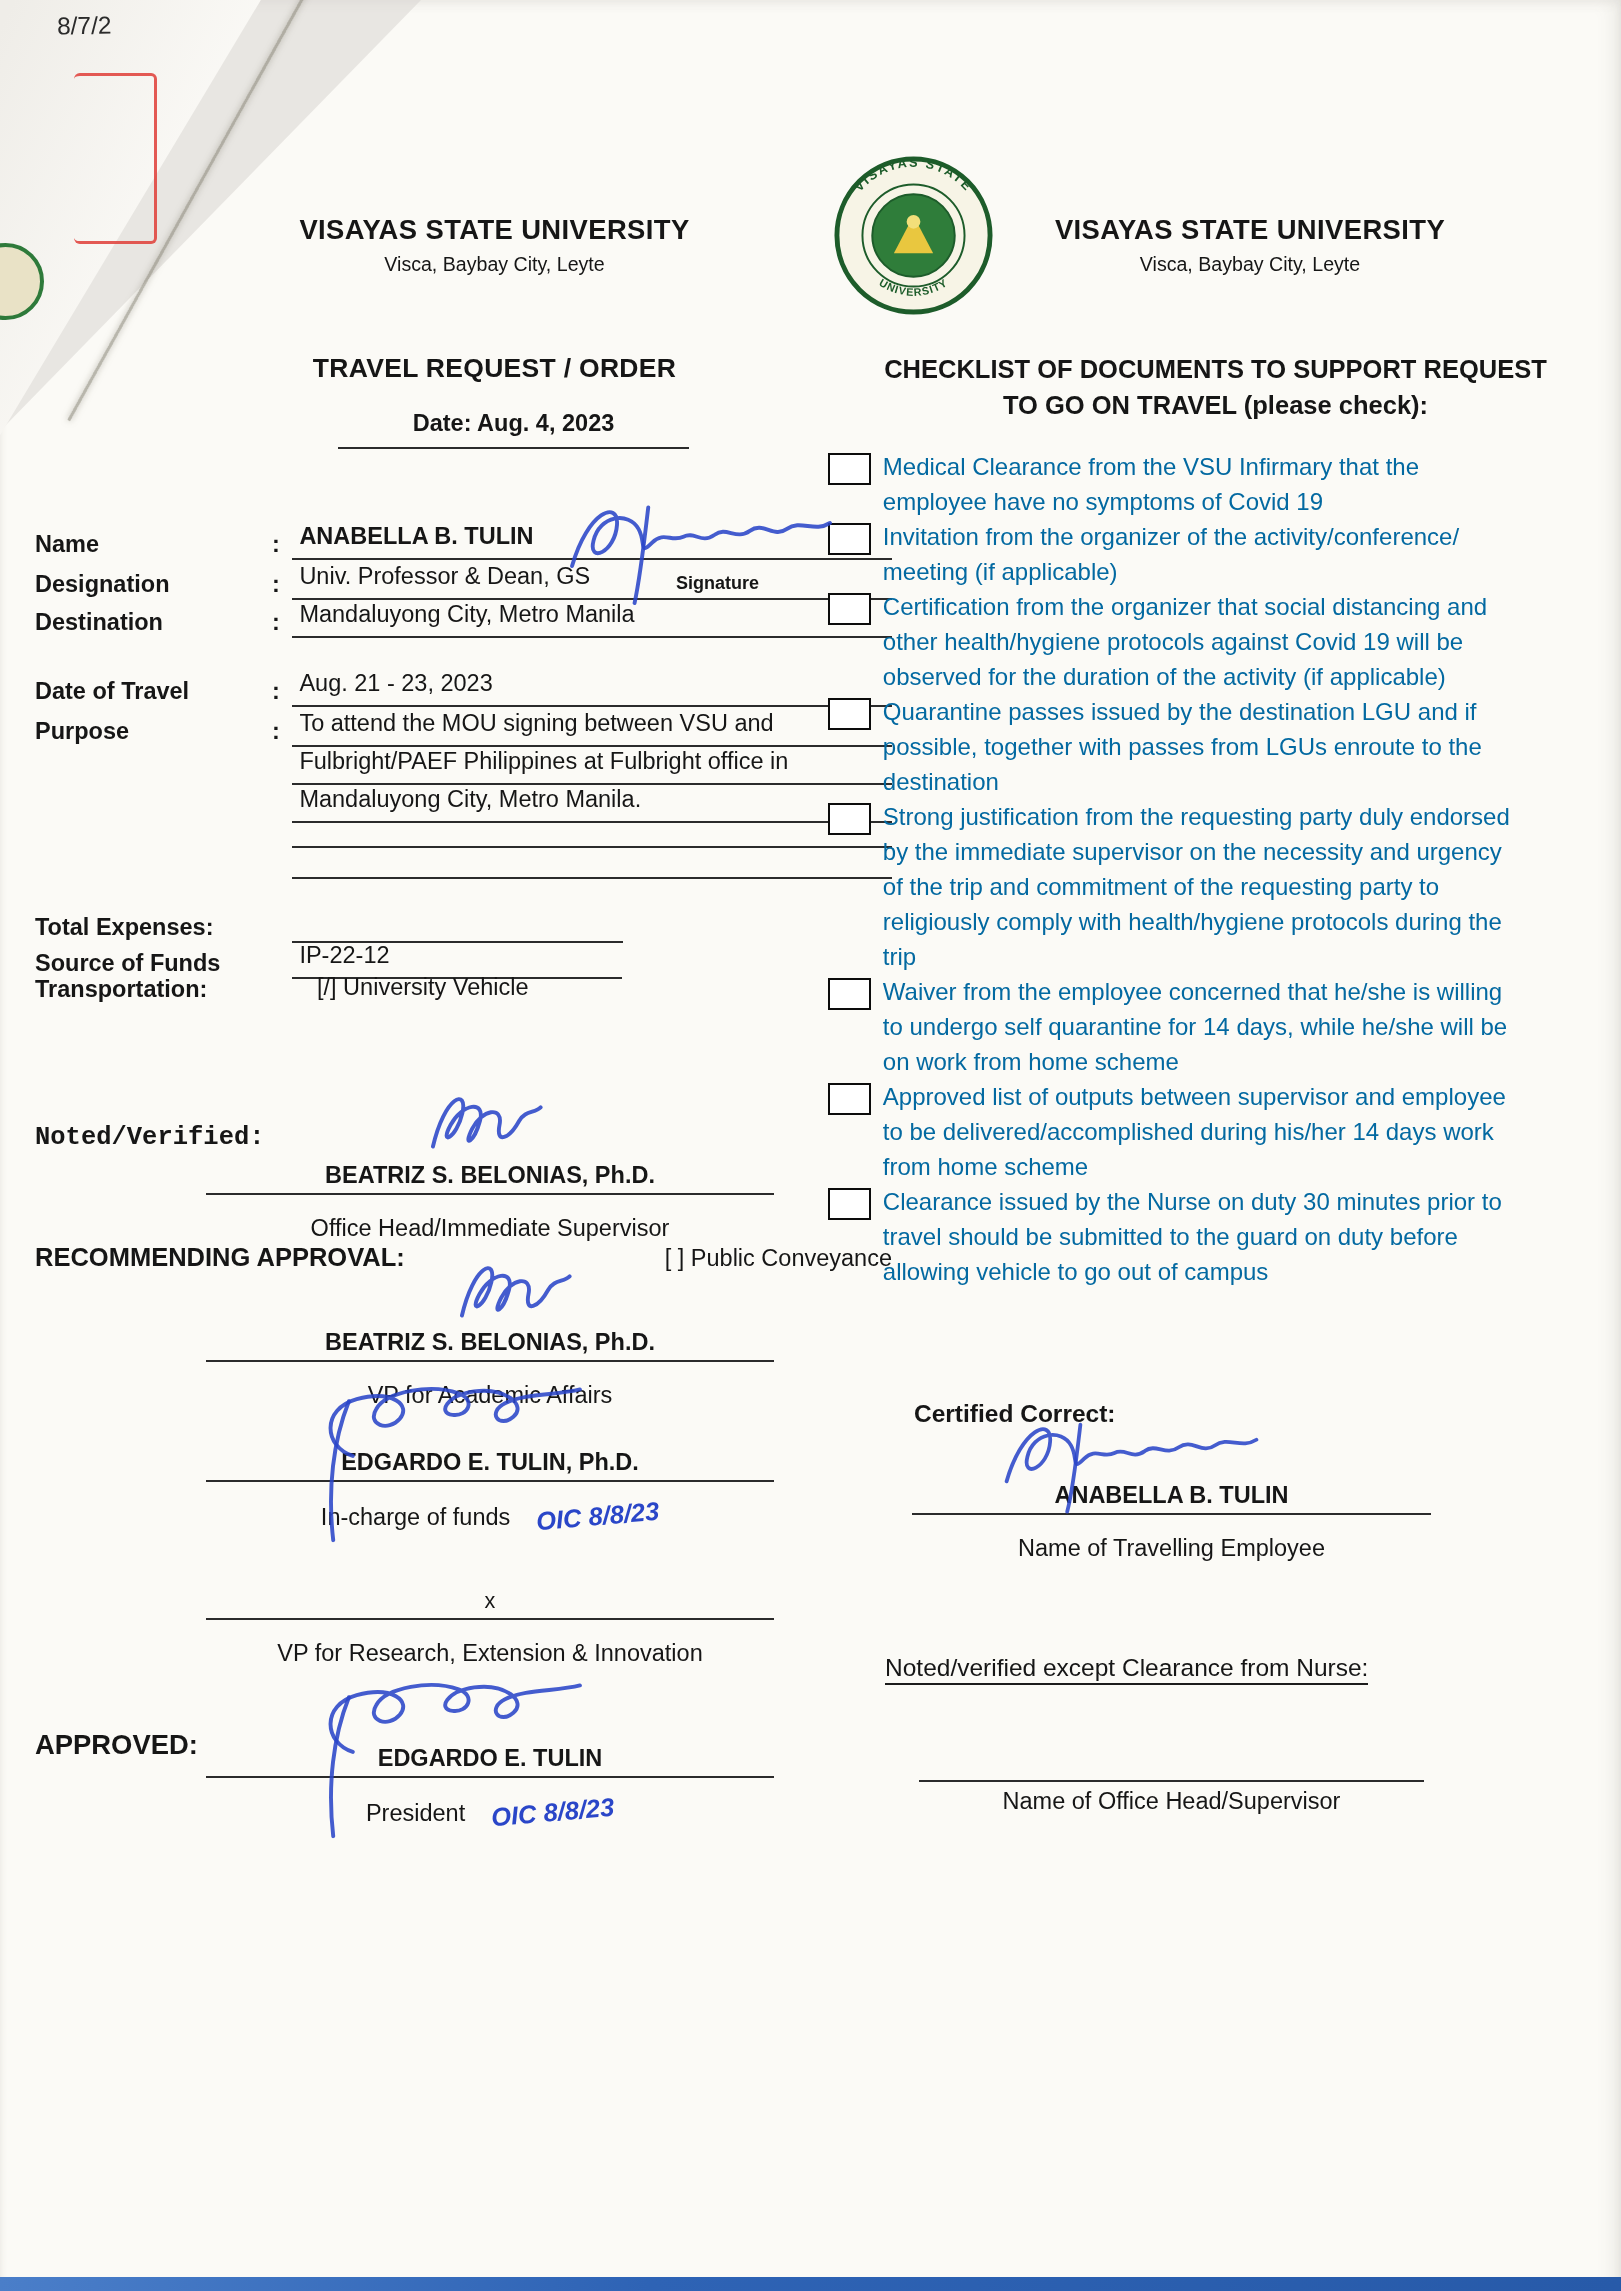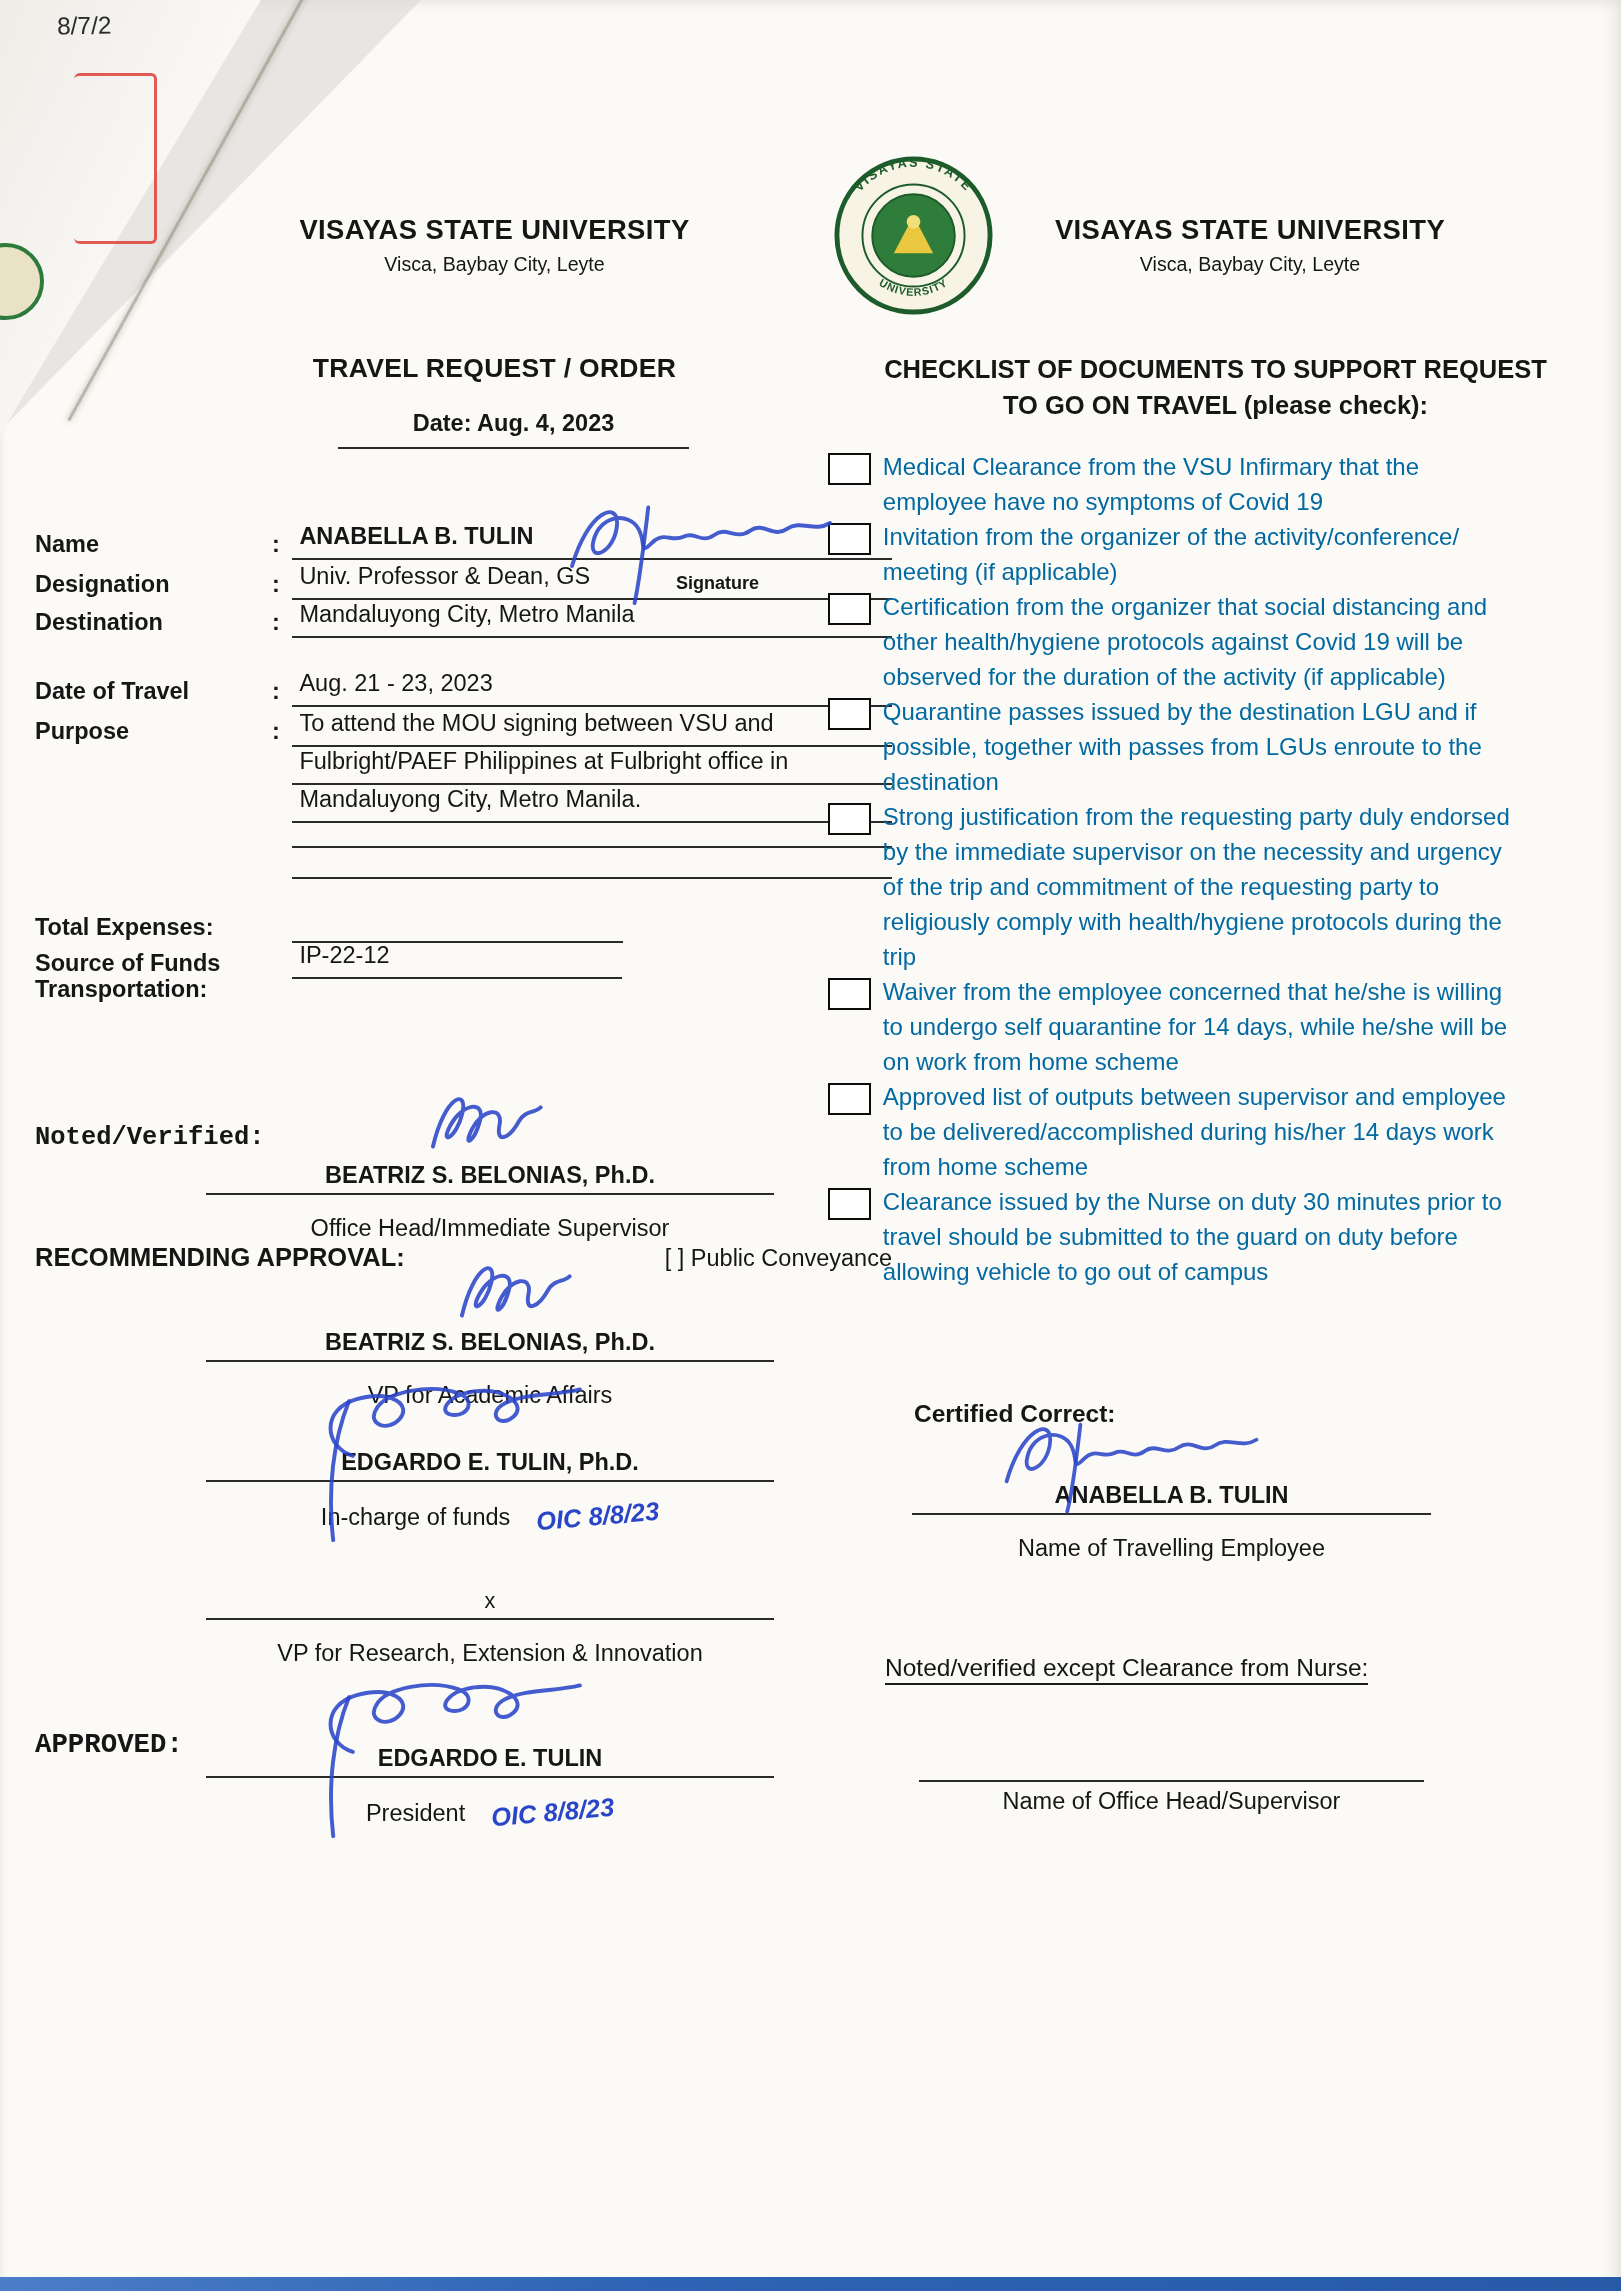--- a/index.html
+++ b/index.html
@@ -141,20 +141,21 @@
     <span class="flabel-wide">Total Expenses:</span>
     <span class="fline short"></span>
   </div>
   <div class="frow" style="top:942px;">
     <span class="flabel">Source of Funds</span>
     <span class="fcolon"></span>
     <span class="fline short">IP-22-12</span>
   </div>
   <div class="frow" style="top:968px;">
     <span class="flabel">Transportation:</span>
+    <span class="fline-plain">[/] University Vehicle</span>
   </div>
   <div class="frow" style="top:1006px;flex-direction:column;">
     <span class="flabel"></span>
     <span class="fline-plain">[ ] Public Conveyance</span>
   </div>
 
   <div class="heading" style="top:1123px;font-family:Liberation Mono, monospace;">Noted/Verified:</div>
   <div class="sigblock" style="top:1162px;">
     <div class="signame">BEATRIZ S. BELONIAS, Ph.D.</div>
     <div class="sigtitle">Office Head/Immediate Supervisor</div>
@@ -167,21 +168,21 @@
   </div>
   <div class="sigblock" style="top:1449px;">
     <div class="signame">EDGARDO E. TULIN, Ph.D.</div>
     <div class="sigtitle"><span>In-charge of funds</span><span class="hand-note">OIC 8/8/23</span></div>
   </div>
   <div class="sigblock" style="top:1588px;">
     <div class="signame plain">x</div>
     <div class="sigtitle">VP for Research, Extension &amp; Innovation</div>
   </div>
 
-  <div class="heading" style="top:1729px;font-size:27.4px;font-family:Liberation Mono, monospace;">APPROVED:</div>
+  <div class="heading" style="top:1729px;font-size:27.4px;">APPROVED:</div>
   <div class="sigblock" style="top:1745px;">
     <div class="signame">EDGARDO E. TULIN</div>
     <div class="sigtitle"><span>President</span><span class="hand-note">OIC 8/8/23</span></div>
   </div>
 
   <div class="seal">
     <svg width="161" height="161" viewBox="0 0 164 164">
       <circle cx="82" cy="82" r="78" fill="#f7f4e6" stroke="#1d5c2a" stroke-width="5"></circle>
       <circle cx="82" cy="82" r="52" fill="none" stroke="#1d5c2a" stroke-width="2"></circle>
       <circle cx="82" cy="82" r="42" fill="#2f7d3a" stroke="#1d5c2a" stroke-width="2"></circle>

